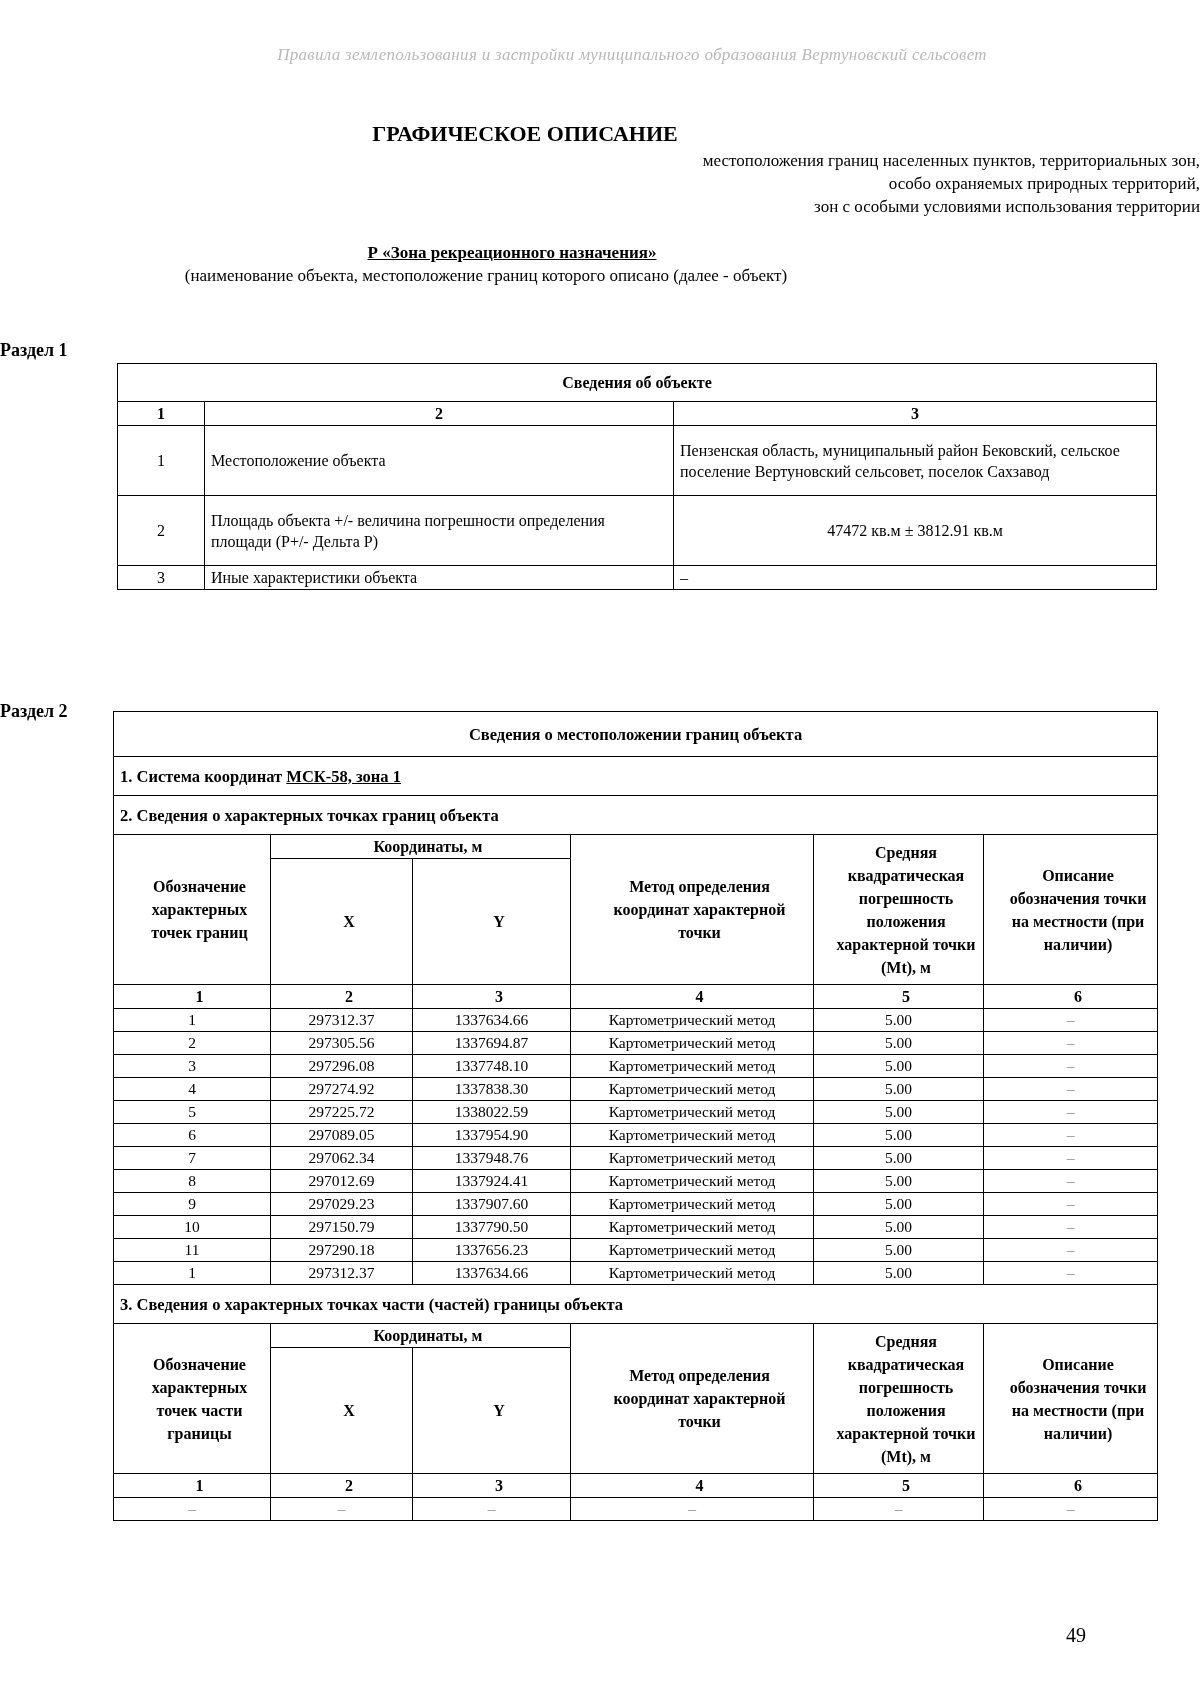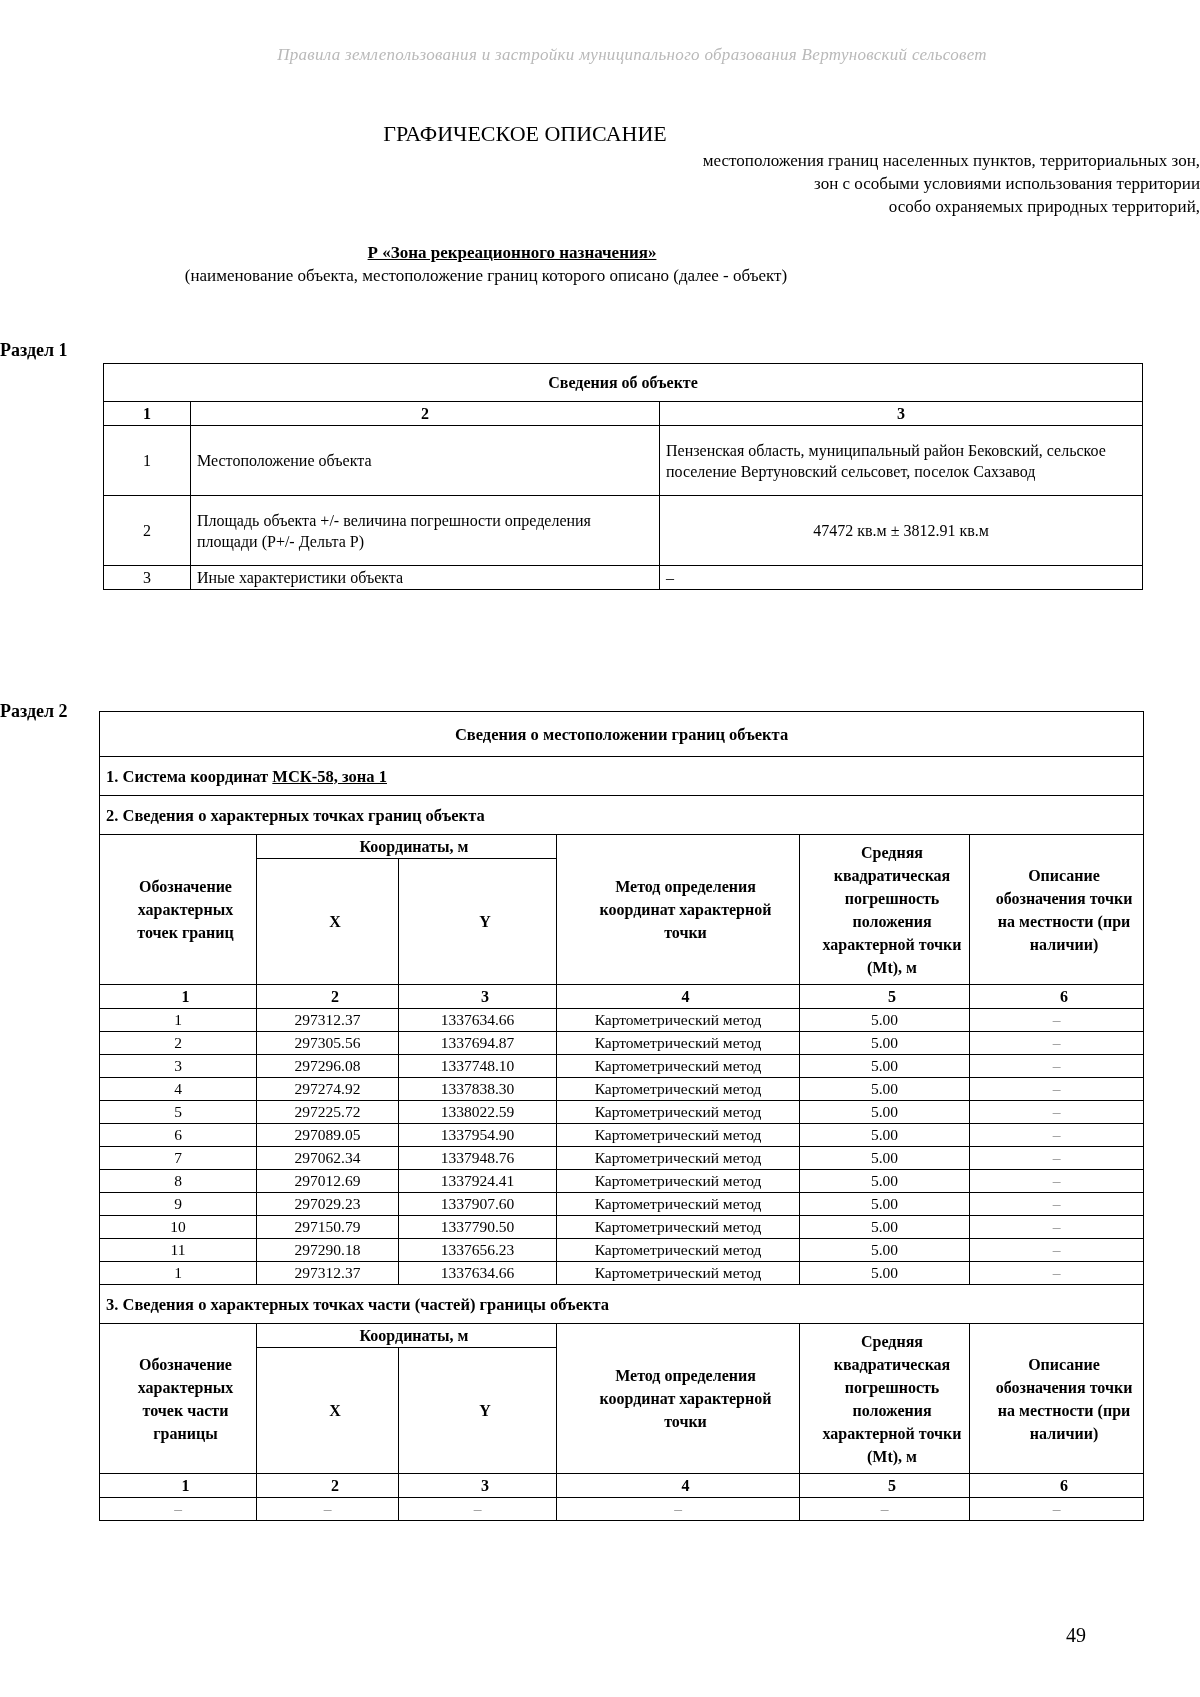--- a/index.html
+++ b/index.html
@@ -1,28 +1,28 @@
 <!DOCTYPE html>
 <html><head>
   <meta charset="utf-8">
   <style>
     html, body { margin: 0; padding: 0; background: #ffffff; }
     body { width: 1200px; height: 1697px; position: relative; overflow: hidden;
            font-family: "Liberation Serif", "DejaVu Serif", serif; color: #000; }
     .running-head { position: absolute; top: 44px; left: 0; width: 1200px; text-align: center;
            font-style: italic; font-size: 17px; line-height: 22px; color: #b9b9b9; letter-spacing: 0.3px; padding-left: 32px; }
     .title { position: absolute; top: 121px; left: 0; width: 1050px; text-align: center;
-           font-weight: normal; font-size: 22px; }
+           font-weight: bold; font-size: 22px; }
     .subtitle { position: absolute; top: 149px; left: 0; width: 1200px; text-align: right;
            font-size: 17px; line-height: 23px; }
     .obj-name { position: absolute; top: 243px; left: 0; width: 1024px; text-align: center;
            font-weight: bold; font-size: 17px; text-decoration: underline; }
     .obj-caption { position: absolute; top: 266px; left: 0; width: 972px; text-align: center; font-size: 17px; }
     .section-title { position: absolute; left: 0; width: 1200px; font-weight: bold; font-size: 18px; }
-    table { border-collapse: collapse; position: absolute; table-layout: fixed; }
+    table { border-collapse: collapse; position: absolute; table-layout: fixed; margin-left: 14px; }
     td { border: 1.5px solid #000; padding: 0 6px; font-size: 16px; line-height: 21px; vertical-align: middle; }
     .c { text-align: center; }
     .b { font-weight: bold; }
     .t1 td.h { height: 37px; }
     .t2 td { font-size: 15.5px; }
     .t2 .hdr td { font-weight: bold; text-align: center; font-size: 16px; line-height: 23px; padding-left: 21px; }
     .t2 .data td { height: 22px; line-height: 20px; padding: 0 4px; font-size: 15.5px; }
     .t2 .data td.dash { color: #888; }
     .t2 .band td { height: 38px; font-weight: bold; font-size: 16.5px; }
     .ul { text-decoration: underline; }
@@ -31,22 +31,22 @@
 </head>
 <body>
 
 <div class="running-head">
   <div>Правила землепользования и застройки муниципального образования Вертуновский сельсовет</div>
 </div>
 
 <div class="title">ГРАФИЧЕСКОЕ ОПИСАНИЕ</div>
 <div class="subtitle">
   <div>местоположения границ населенных пунктов, территориальных зон,</div>
+  <div>особо охраняемых природных территорий,</div>
   <div>зон с особыми условиями использования территории</div>
-  <div>особо охраняемых природных территорий,</div>
 </div>
 
 <div class="obj-name">Р «Зона рекреационного назначения»</div>
 <div class="obj-caption">(наименование объекта, местоположение границ которого описано (далее - объект)</div>
 
 <div class="section-title" style="top:340px;">Раздел 1</div>
 
 <table class="t1" style="top:363px; left:103px; width:1039px;">
   <colgroup>
       <col style="width:87px">

